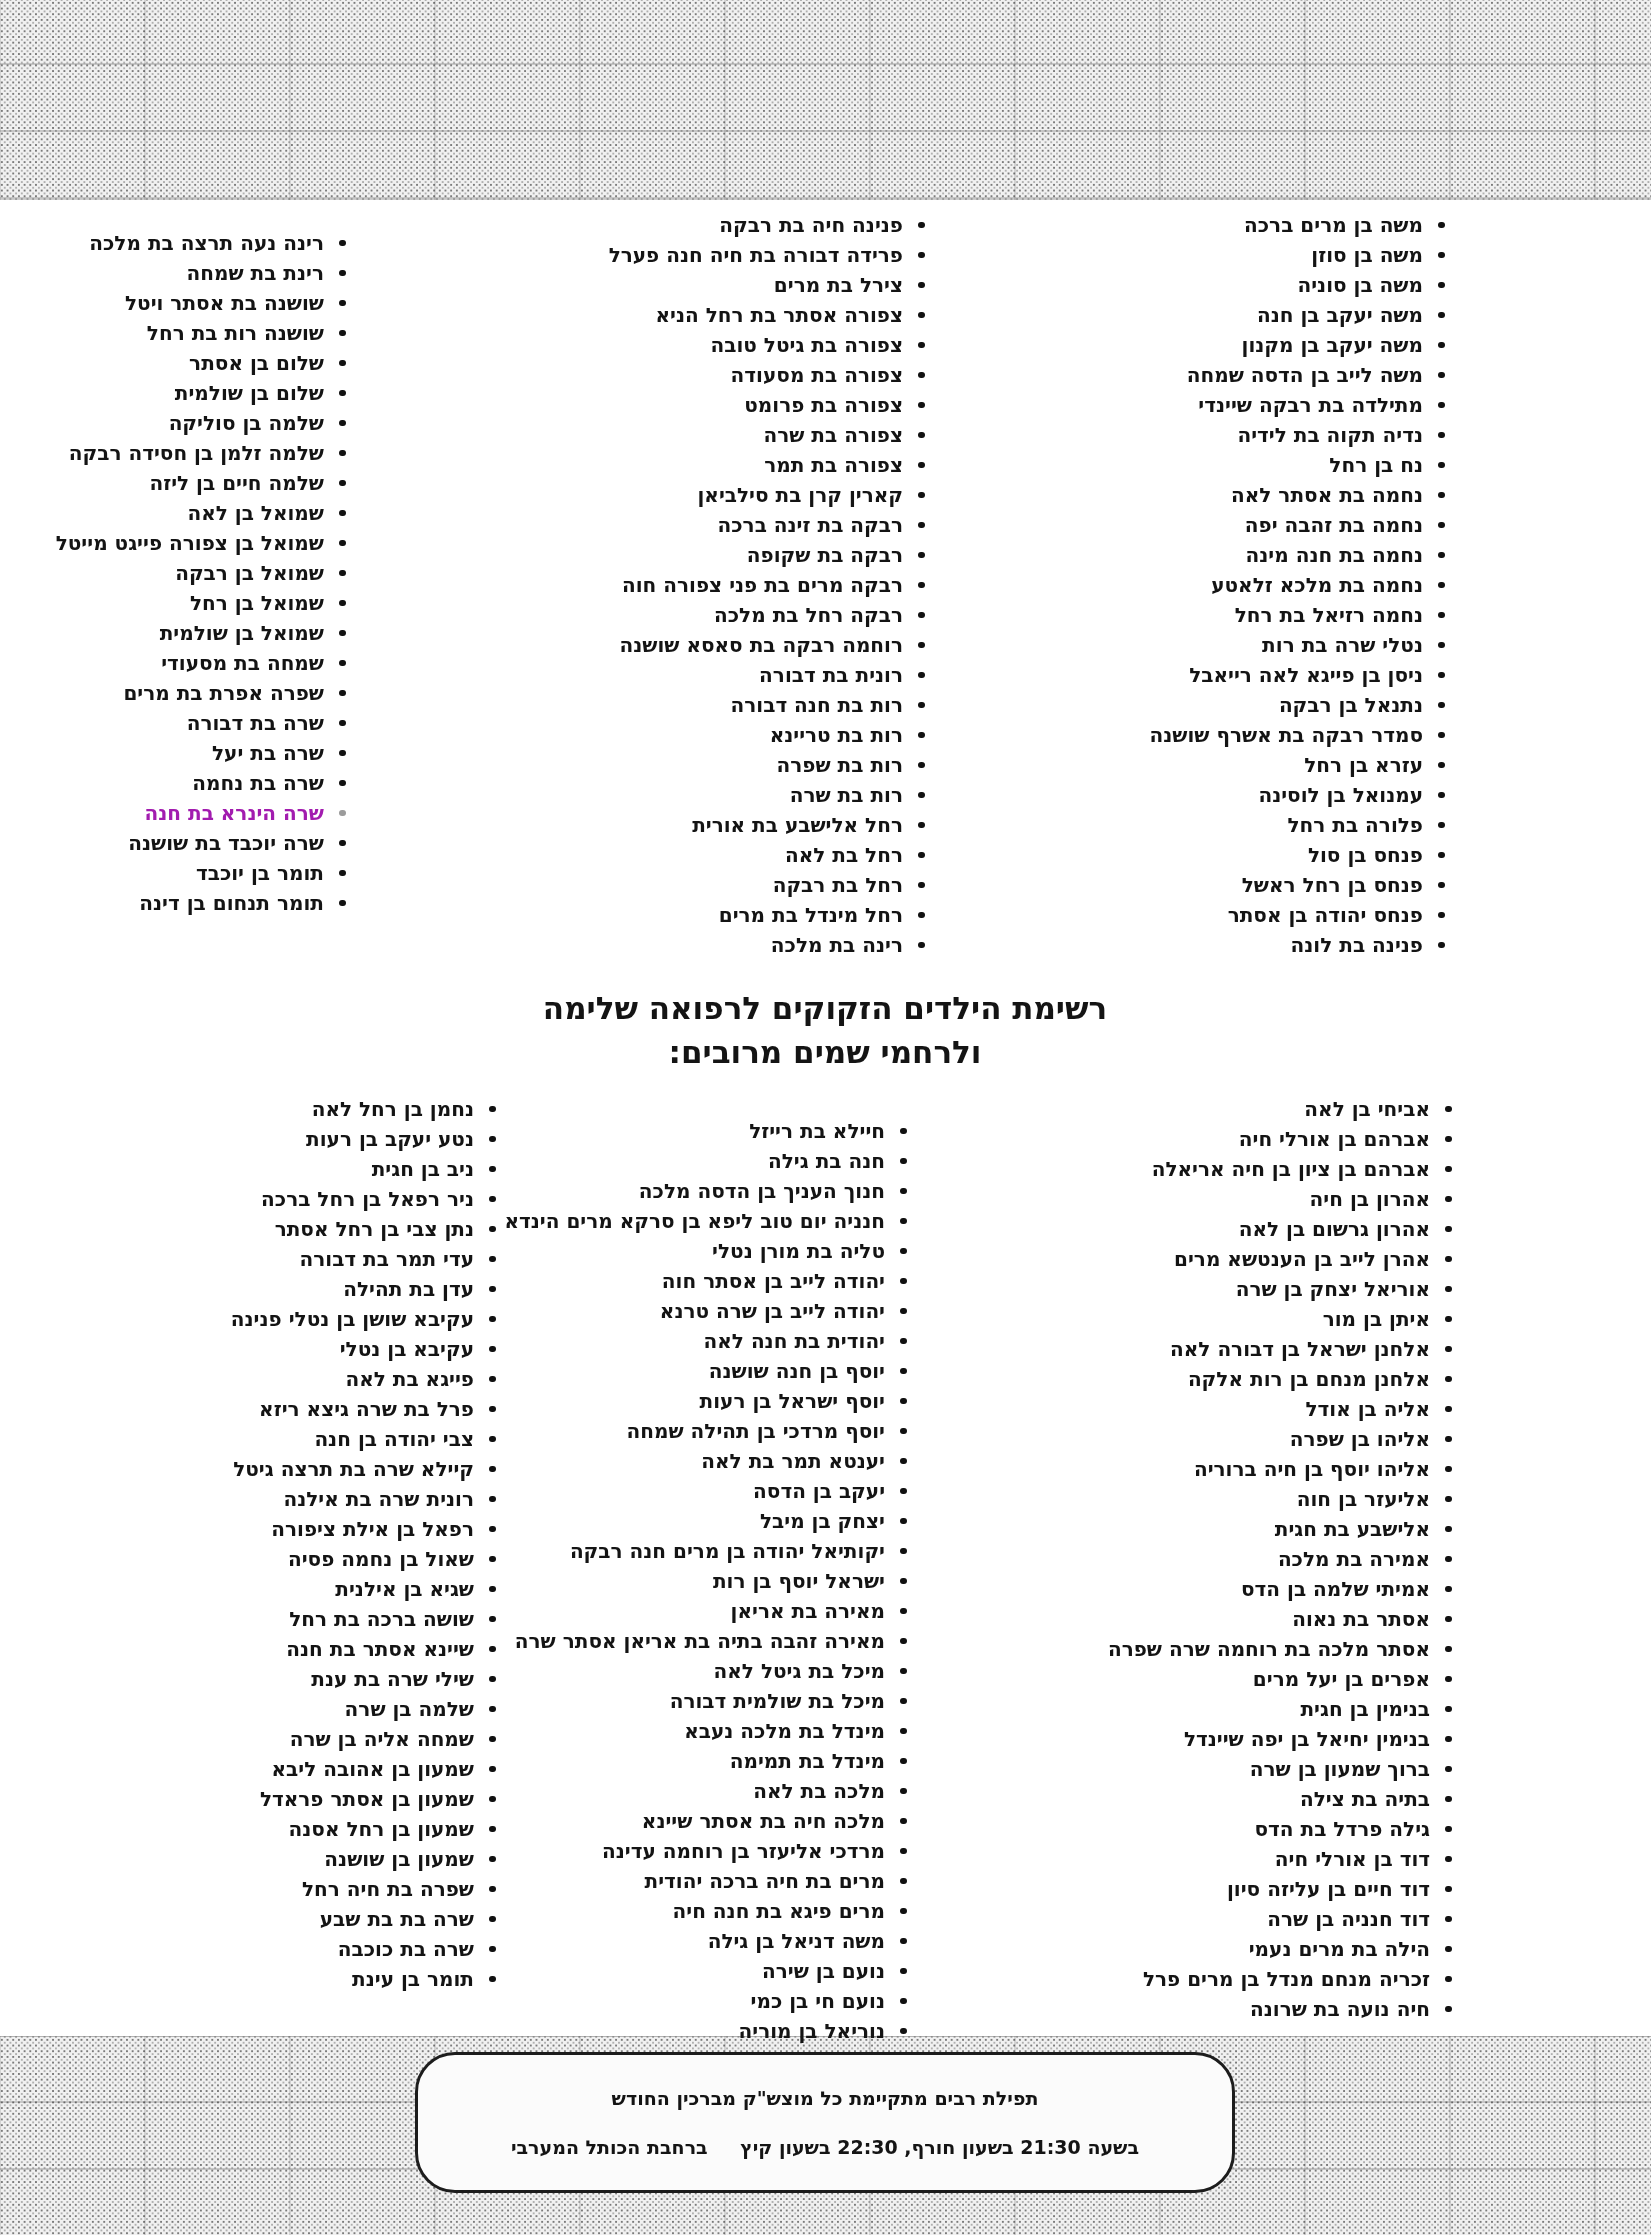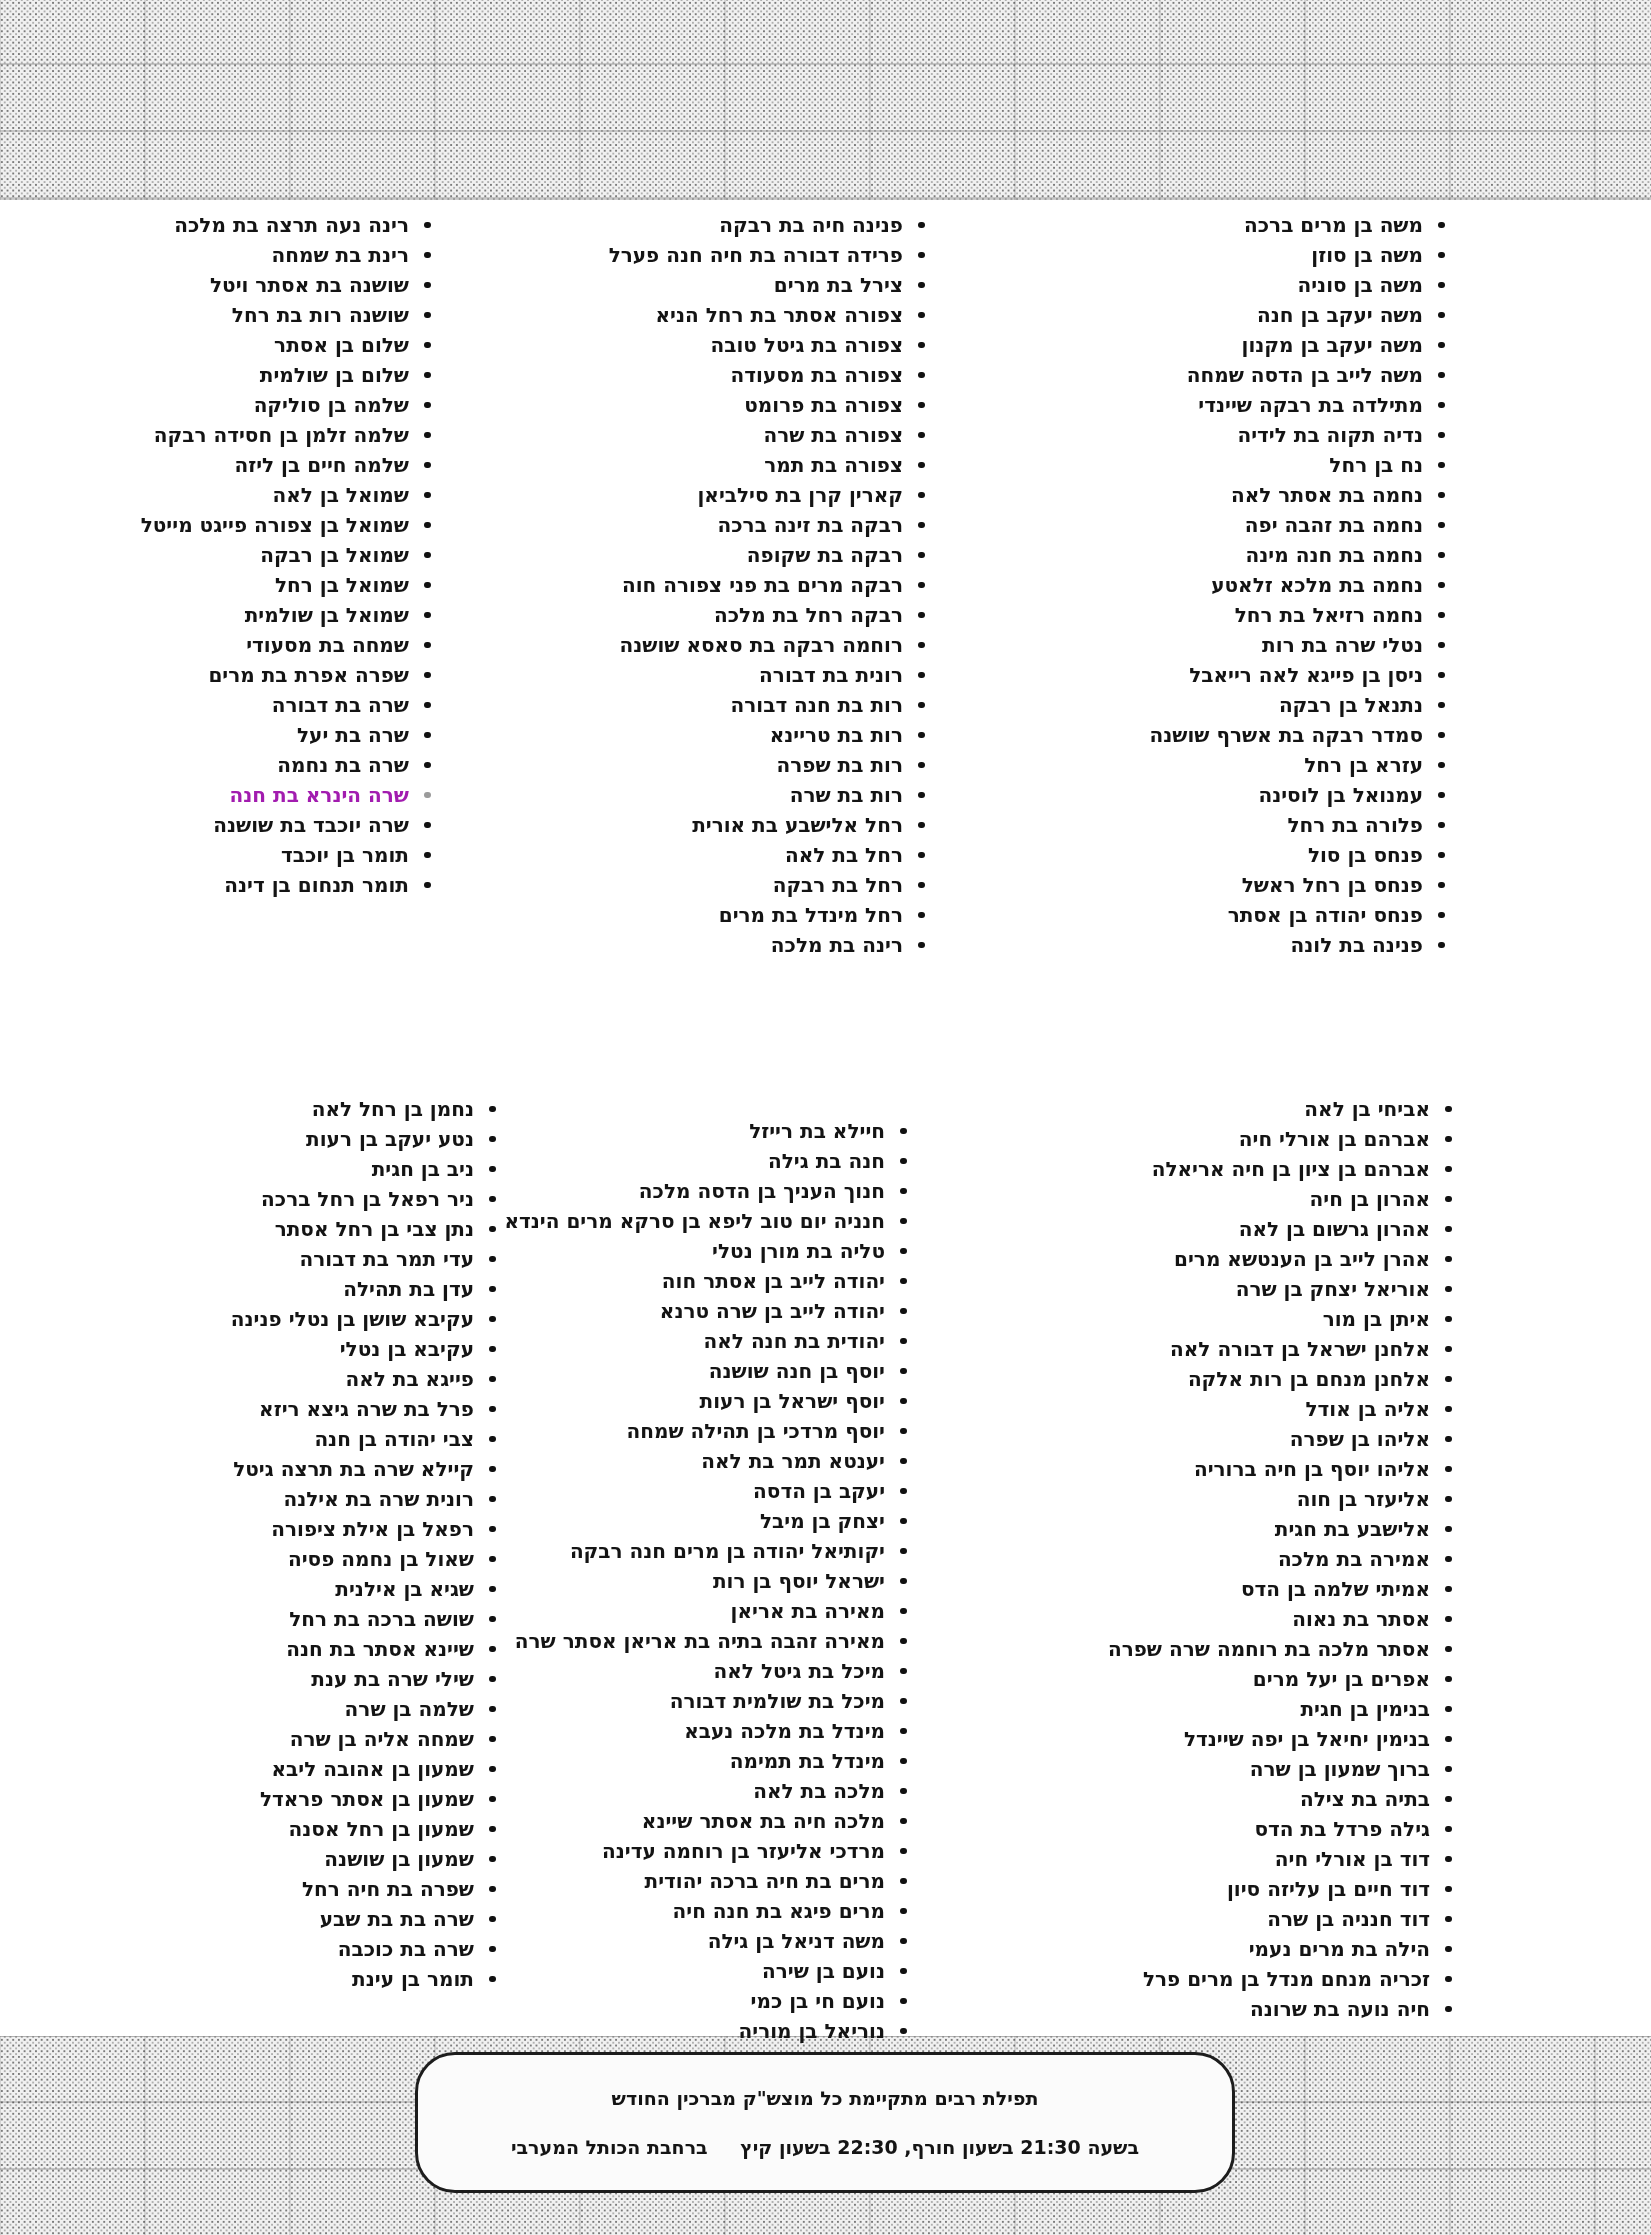--- a/index.html
+++ b/index.html
@@ -44,21 +44,21 @@
     background:#111;
     margin-inline-end:15.3px;
   }
   .muted{color:#a21caf;}
   .muted .blt{background:#9b9b9b;}
 
   .col-top{top:210px;}
   .col-bottom{top:1094px;}
   .col-tr{right:206px;}
   .col-tm{right:726px;}
-  .col-tl{right:1220px;}
+  .col-tl{right:1305px;margin-top:18px;}
   .col-br{right:199px;}
   .col-bm{right:744px;margin-top:22px;}
   .col-bl{right:1155px;}
 
   .section-title{
     position:absolute;top:986px;left:0;width:1652px;
     text-align:center;
     font-size:31px;font-weight:700;line-height:1.42;
   }
 
@@ -378,20 +378,24 @@
       <li>
         <span class="blt"></span>
         <span>תומר בן יוכבד</span>
       </li>
       <li>
         <span class="blt"></span>
         <span>תומר תנחום בן דינה</span>
       </li>
     </ul>
 
+  <div class="section-title">
+    <div>רשימת הילדים הזקוקים לרפואה שלימה</div>
+    <div>ולרחמי שמים מרובים:</div>
+  </div>
 
   <ul class="name-col col-bottom col-br">
       <li>
         <span class="blt"></span>
         <span>אביחי בן לאה</span>
       </li>
       <li>
         <span class="blt"></span>
         <span>אברהם בן אורלי חיה</span>
       </li>

